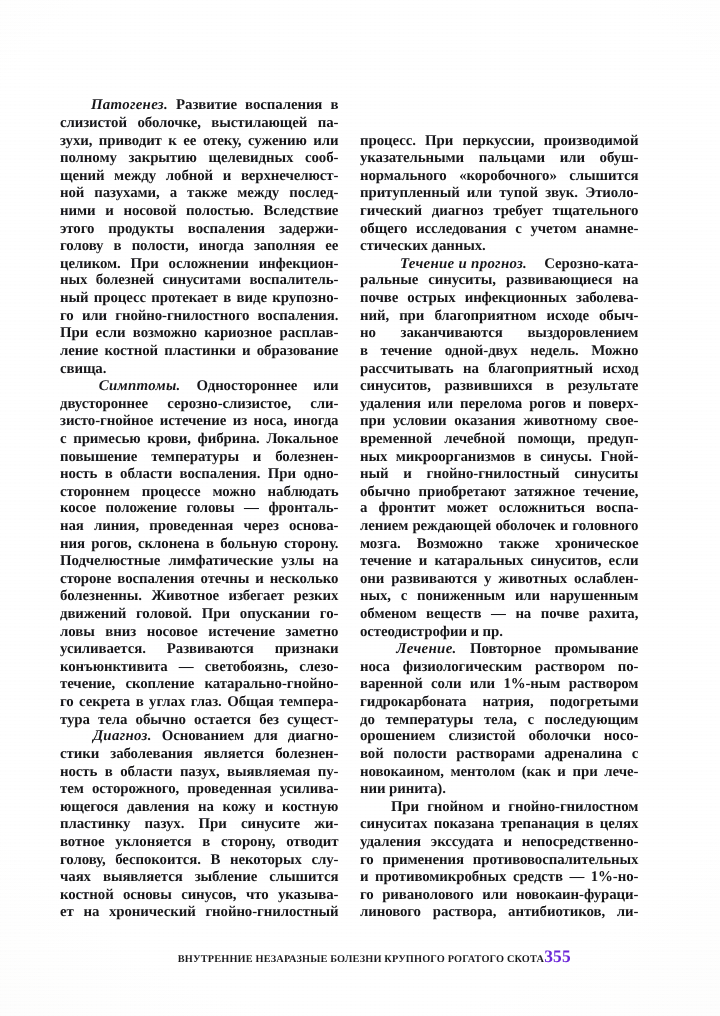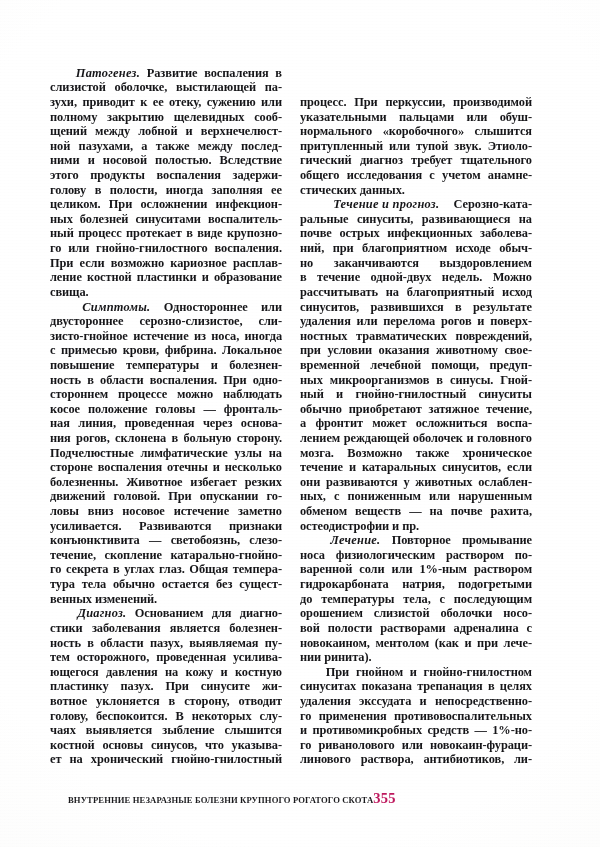--- a/index.html
+++ b/index.html
@@ -85,34 +85,34 @@
   }
 
   .footer-rule-zone {
     position: absolute;
     left: 68px;
     right: 44px;
     top: 790px;
     height: 18px;
     display: flex;
     align-items: baseline;
-    justify-content: flex-start;
+    justify-content: center;
   }
   .running-head {
     font-size: 8.6px;
     font-weight: 700;
     letter-spacing: .12px;
     text-transform: uppercase;
     color: #1b1b1e;
     white-space: nowrap;
   }
   .folio {
     font-size: 14.5px;
     font-weight: 700;
-    color: #be185d;
+    color: #6d28d9;
     letter-spacing: .2px;
   }
 </style>
 </head>
 <body>
 
 <div class="page-sheet"></div>
 
 <div class="text-block">
   <div class="column" id="col-left">
@@ -347,21 +347,20 @@
         <span class="w">темпера-</span>
       </span>
       <span class="ln j">
         <span class="w">тура</span>
         <span class="w">тела</span>
         <span class="w">обычно</span>
         <span class="w">остается</span>
         <span class="w">без</span>
         <span class="w">сущест-</span>
       </span>
-      <span class="ln last">венных изменений.</span>
       <span class="ln j">
         <span class="ind"></span>
         <em class="w">Диагноз.</em>
         <span class="w">Основанием</span>
         <span class="w">для</span>
         <span class="w">диагно-</span>
       </span>
       <span class="ln j">
         <span class="w">стики</span>
         <span class="w">заболевания</span>
@@ -518,25 +517,20 @@
         <span class="w">в</span>
         <span class="w">результате</span>
       </span>
       <span class="ln j">
         <span class="w">удаления</span>
         <span class="w">или</span>
         <span class="w">перелома</span>
         <span class="w">рогов</span>
         <span class="w">и</span>
         <span class="w">поверх-</span>
-      </span>
-      <span class="ln j">
-        <span class="w">ностных</span>
-        <span class="w">травматических</span>
-        <span class="w">повреждений,</span>
       </span>
       <span class="ln j">
         <span class="w">при</span>
         <span class="w">условии</span>
         <span class="w">оказания</span>
         <span class="w">животному</span>
         <span class="w">свое-</span>
       </span>
       <span class="ln j">
         <span class="w">временной</span>

